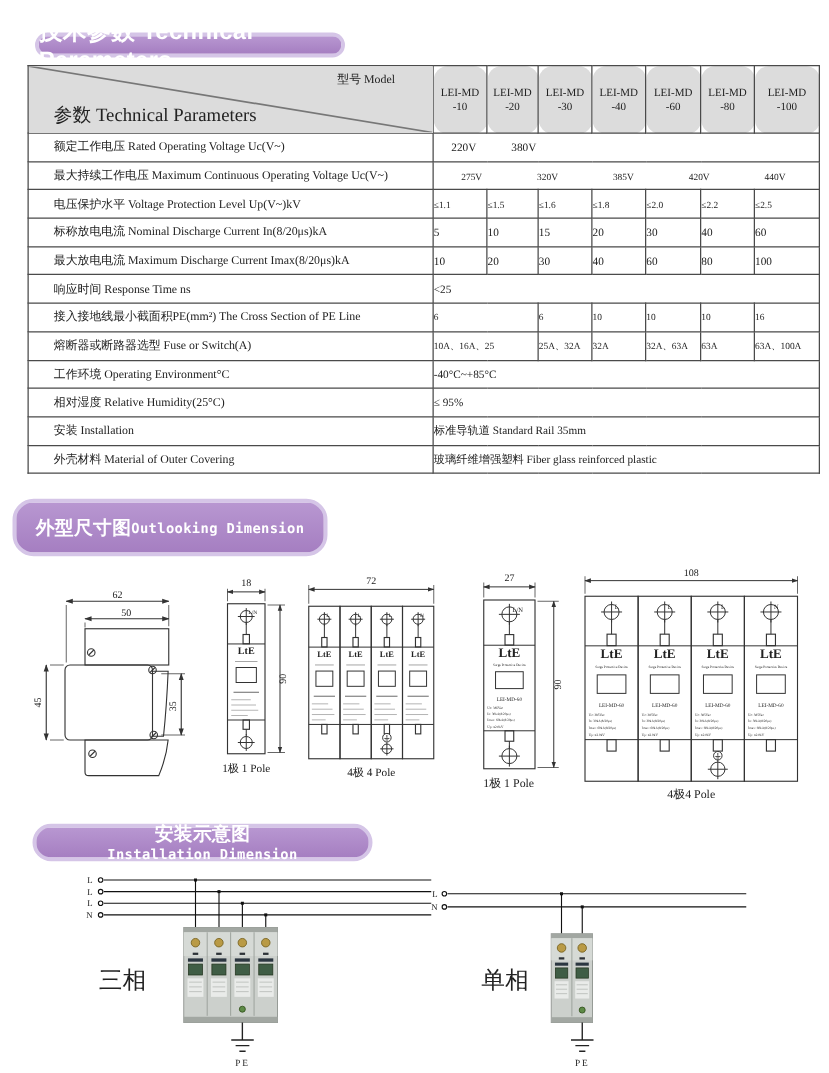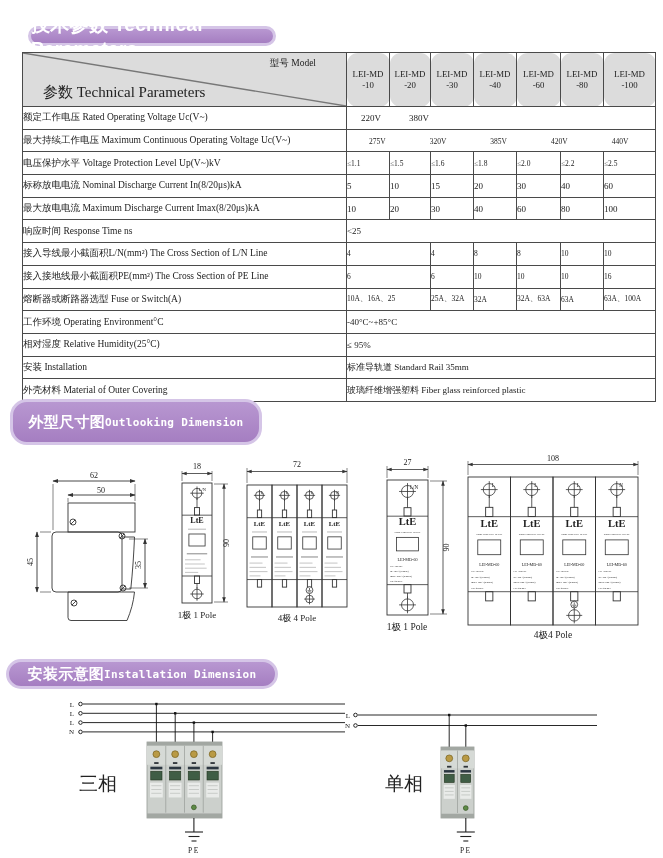--- a/index.html
+++ b/index.html
@@ -4,35 +4,35 @@
 <style>
   html,body{margin:0;padding:0;}
   body{width:663px;height:858px;position:relative;background:#ffffff;overflow:hidden;
        font-family:"Liberation Serif","DejaVu Serif",serif;color:#222;}
   .badge{position:absolute;display:flex;align-items:center;justify-content:center;
          color:#fff;font-weight:bold;background:linear-gradient(#b897d1,#a57ec1);
          border:3px solid #d5c5e7;border-radius:17px;box-sizing:border-box;
          font-family:"Liberation Sans","DejaVu Sans",sans-serif;letter-spacing:.3px;}
   #badge-tech{left:28px;top:26px;width:248px;height:20px;font-size:19px;}
   #badge-outline{left:10px;top:399px;width:252px;height:46px;}
-  #badge-install{left:6px;top:659px;width:272px;height:30px;}
+  #badge-install{left:26px;top:659px;width:272px;height:30px;flex-direction:column;}
   .badge .cjk{font-size:15px;}
   .badge .en{font-family:"DejaVu Sans Mono",monospace;font-size:11px;font-weight:bold;}
   table{position:absolute;left:22px;top:52px;width:633px;border-collapse:collapse;table-layout:fixed;}
   td,th{border:1px solid #4a4a4a;font-weight:normal;font-size:9px;color:#222;
         overflow:hidden;white-space:nowrap;padding:0;}
   tr{height:22.7px;}
   tr.hdr{height:54px;}
   tr.hdr th{background:#dcdcdc;}
   th.corner{position:relative;}
   th.corner svg{position:absolute;left:0;top:0;width:100%;height:100%;}
   .corner-model{position:absolute;top:4px;right:30px;font-size:9.5px;}
   .corner-param{position:absolute;bottom:4px;left:20px;font-size:15px;}
   .model-cell{font-size:8.8px;line-height:1.15;text-align:center;border-radius:11px;}
-  td.lab{font-size:9.5px;}
+  td.lab{padding-left:20px;font-size:9.5px;}
   td.c{text-align:left;}
   td.sm, .sm{font-size:7.5px;}
   .part{display:inline-block;margin:0 22px;}
   .part.wide{margin:0 14px;}
   svg.draw{position:absolute;left:0;}
   text{font-family:"Liberation Serif","DejaVu Serif",serif;fill:#222;}
 </style>
 </head>
 <body>
 
@@ -128,29 +128,20 @@
     <td class="c">20</td>
     <td class="c">30</td>
     <td class="c">40</td>
     <td class="c">60</td>
     <td class="c">80</td>
     <td class="c">100</td>
   </tr>
   <tr>
     <td class="lab">响应时间 Response Time ns</td>
     <td class="c" colspan="7">&lt;25</td>
-  </tr>
-  <tr>
-    <td class="lab">接入导线最小截面积L/N(mm²) The Cross Section of L/N Line</td>
-    <td class="c sm" colspan="2">4</td>
-    <td class="c sm">4</td>
-    <td class="c sm">8</td>
-    <td class="c sm">8</td>
-    <td class="c sm">10</td>
-    <td class="c sm">10</td>
   </tr>
   <tr>
     <td class="lab">接入接地线最小截面积PE(mm²) The Cross Section of  PE Line</td>
     <td class="c sm" colspan="2">6</td>
     <td class="c sm">6</td>
     <td class="c sm">10</td>
     <td class="c sm">10</td>
     <td class="c sm">10</td>
     <td class="c sm">16</td>
   </tr>

